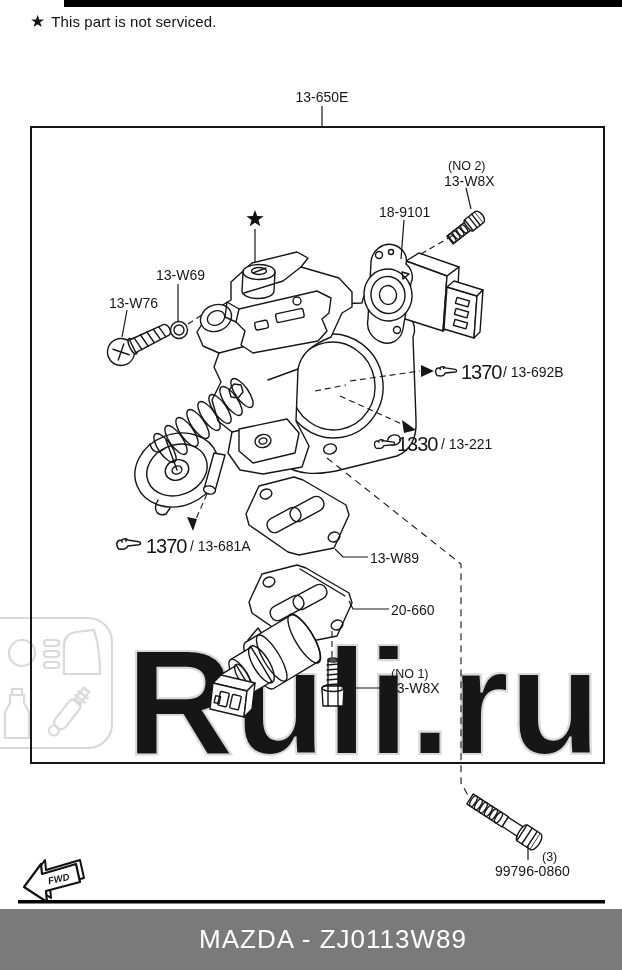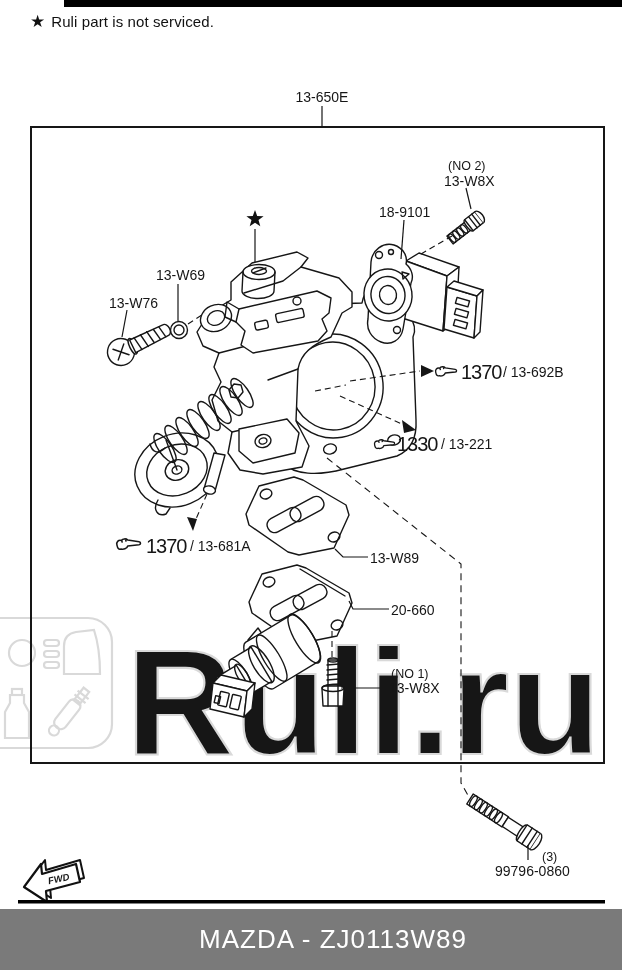--- a/index.html
+++ b/index.html
@@ -26,21 +26,21 @@
 </style>
 </head>
 <body>
 
 <div class="page">
 
   <div class="top-bar"></div>
 
   <div class="header-note">
     <span class="star">★</span>
-    <span class="note-text">Ruli part is not serviced.</span>
+    <span class="note-text">This part is not serviced.</span>
   </div>
 
   <svg class="diagram" width="622" height="970" viewBox="0 0 622 970">
 
     <defs>
       <path id="hand" d="M1.5 5.5 C0.8 3 2.6 1.4 4.8 1.9 C6 0.4 8.6 0.3 9.8 1.6 L18.5 2.9 C20 3.1 20 5 18.5 5.2 L9.8 6.1 C9.2 8.3 6.4 9.1 4.6 8.4 C2.8 9.2 2 7.8 1.5 5.5 Z M5.2 2 L5.6 3.6 M8.2 1 L8.5 2.8"></path>
     </defs>
 
     <g>
       <text x="126" y="754" font-size="150" font-weight="bold" stroke="#d9d9d9" stroke-width="2.2" fill="none">Ruli.ru</text>

